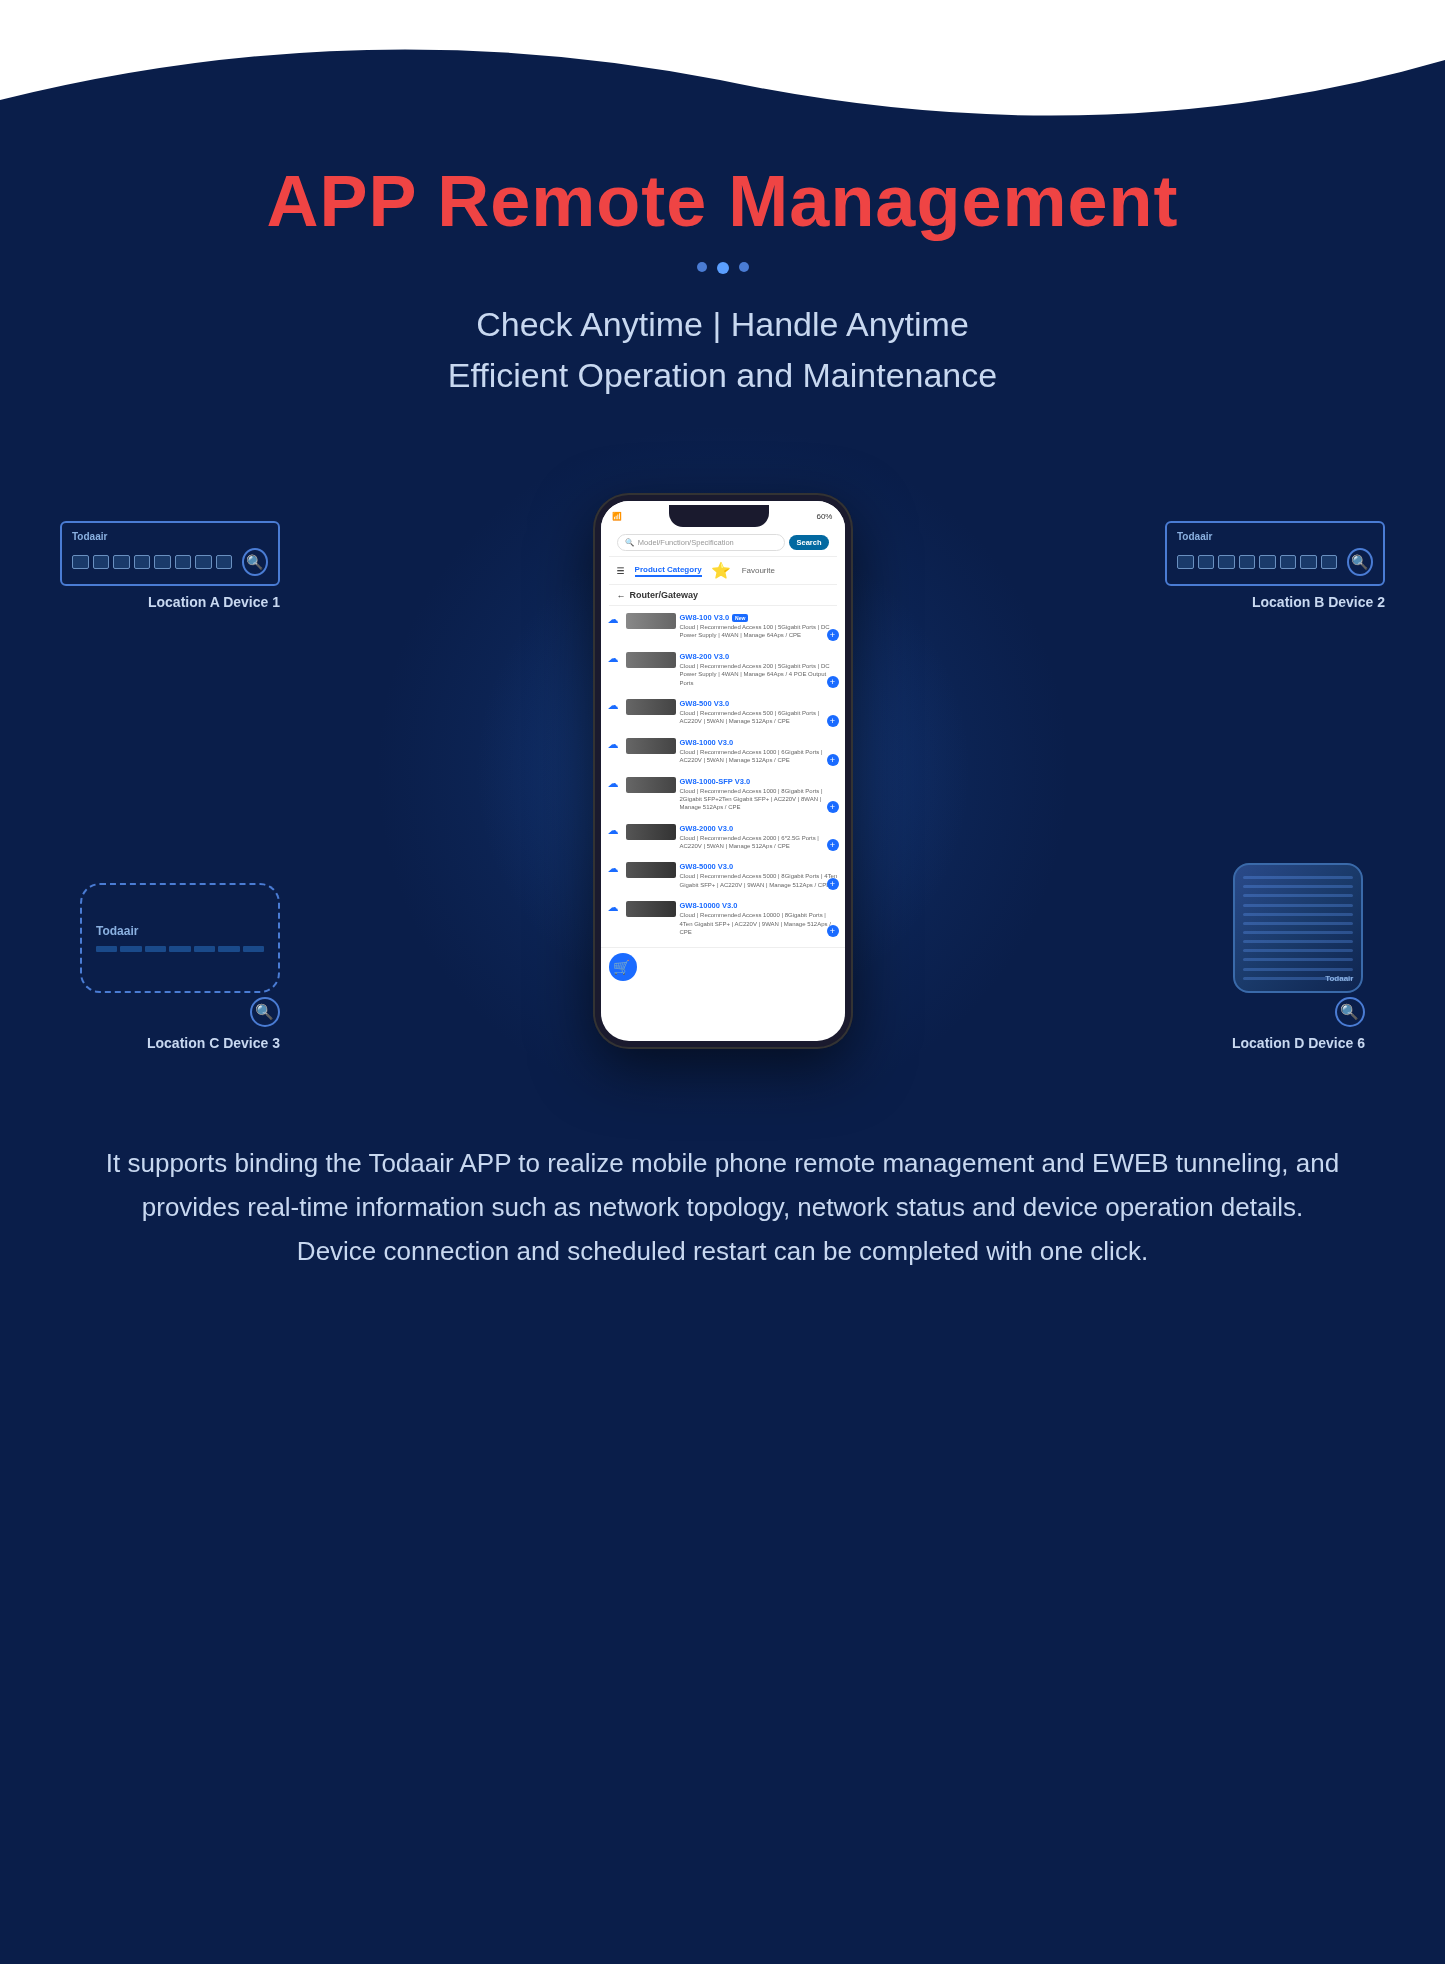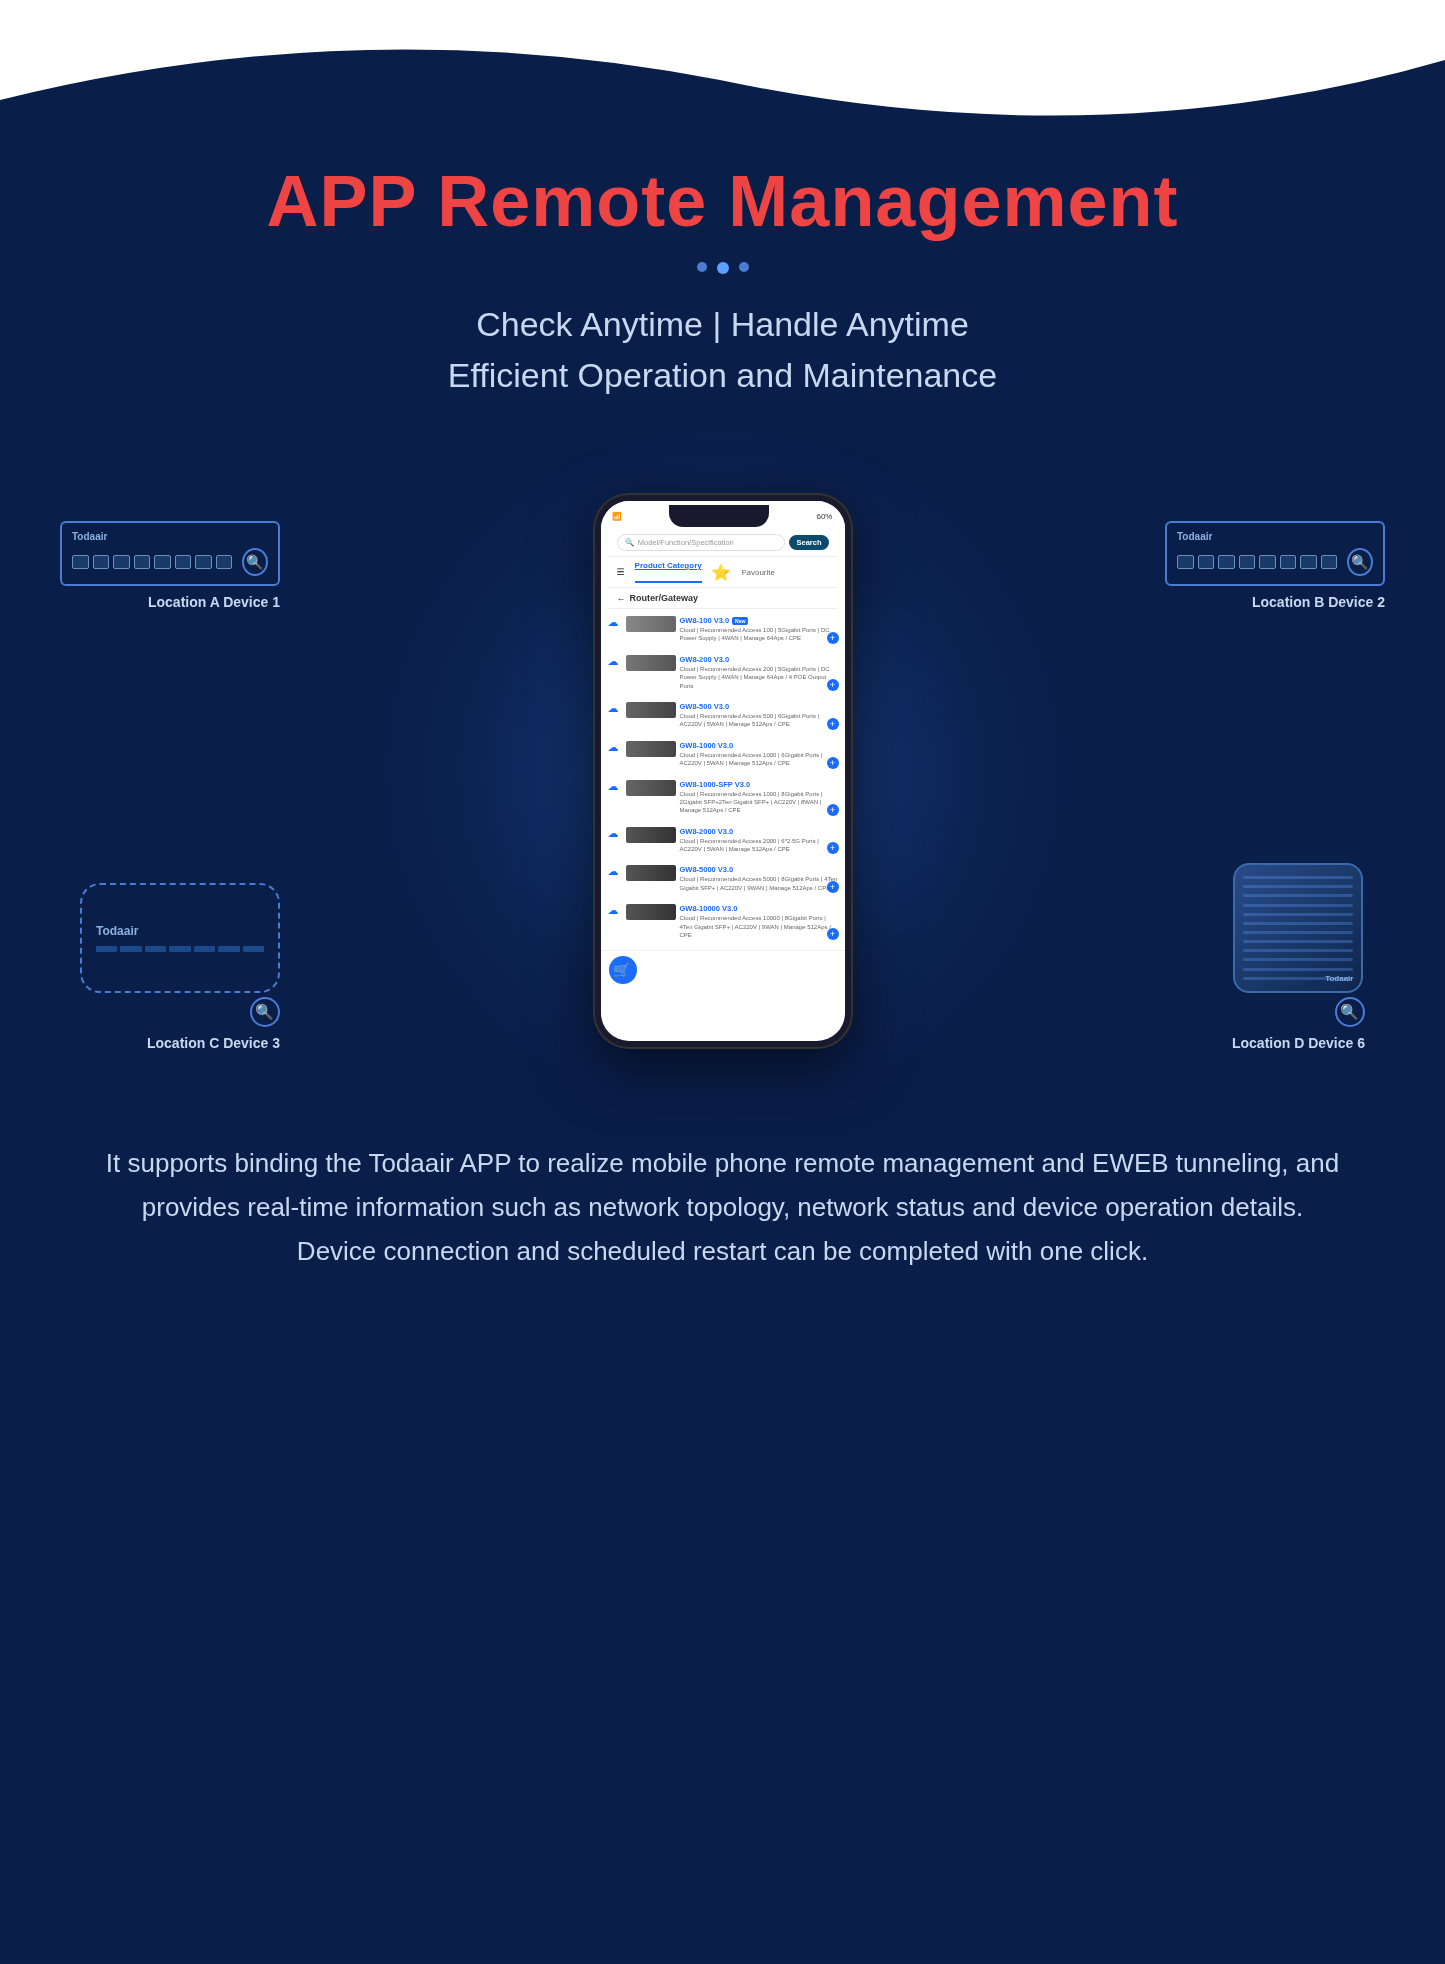--- a/index.html
+++ b/index.html
@@ -145,21 +145,21 @@
       border: 1px solid #ddd;
       border-radius: 12px;
       padding: 3px 8px;
       font-size: 7.5px;
       color: #999;
       display: flex;
       align-items: center;
       gap: 3px;
     }
     .phone-search-btn {
-      background: #0c4a6e;
+      background: #0369a1;
       color: #fff;
       border-radius: 8px;
       padding: 3px 7px;
       font-size: 7.5px;
       font-weight: bold;
     }
 
     .phone-tabs {
       background: #fff;
       display: flex;
@@ -169,22 +169,21 @@
       align-items: center;
     }
     .phone-tab-icon {
       font-size: 9px;
     }
     .phone-tab-active {
       color: #1a6bff;
       font-weight: bold;
       font-size: 8px;
       border-bottom: 2px solid #1a6bff;
-      padding-bottom: 11px;
-      text-decoration: underline;
+      padding-bottom: 1px;
     }
     .phone-tab {
       color: #666;
       font-size: 8px;
     }
 
     .phone-category-title {
       background: #fff;
       padding: 5px 8px;
       font-size: 9px;

